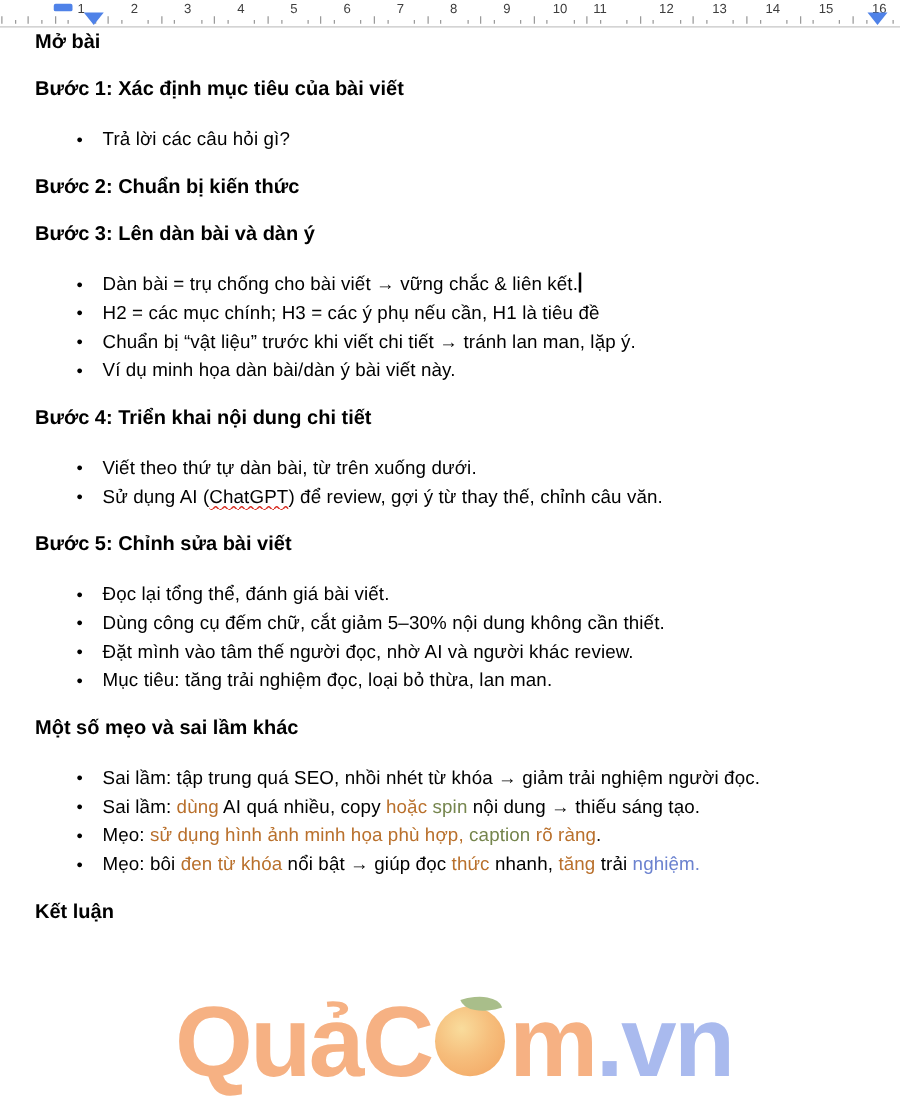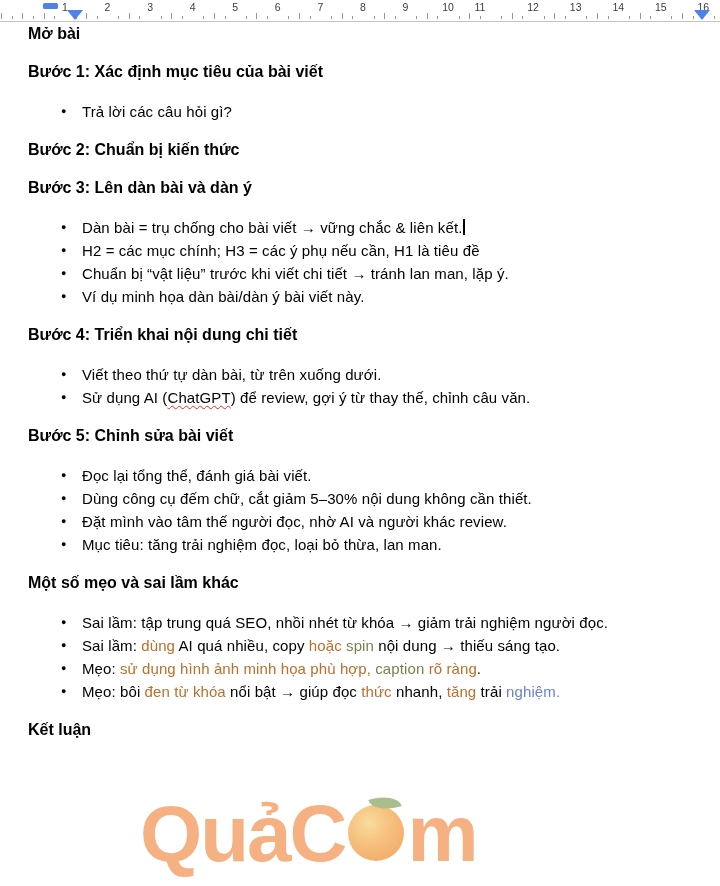--- a/index.html
+++ b/index.html
@@ -157,20 +157,21 @@
   <div class="marker-tri right"></div>
 </div>
 
 <div class="watermark">
   <span class="wm-orange">Quả</span>
     <span class="wm-orange">C</span>
     <span class="wm-fruit">
       <span class="wm-leaf"></span>
     </span>
     <span class="wm-orange">m</span>
+    <span class="wm-vn">.vn</span>
 </div>
 
 <div class="doc">
   <div id="doc-sections">
       <h2 class="doc-heading">Mở bài</h2>
       <h2 class="doc-heading">Bước 1: Xác định mục tiêu của bài viết</h2>
       <ul class="doc-list">
         <li><span>Trả lời các câu hỏi gì?</span></li>
       </ul>
       <h2 class="doc-heading">Bước 2: Chuẩn bị kiến thức</h2>

